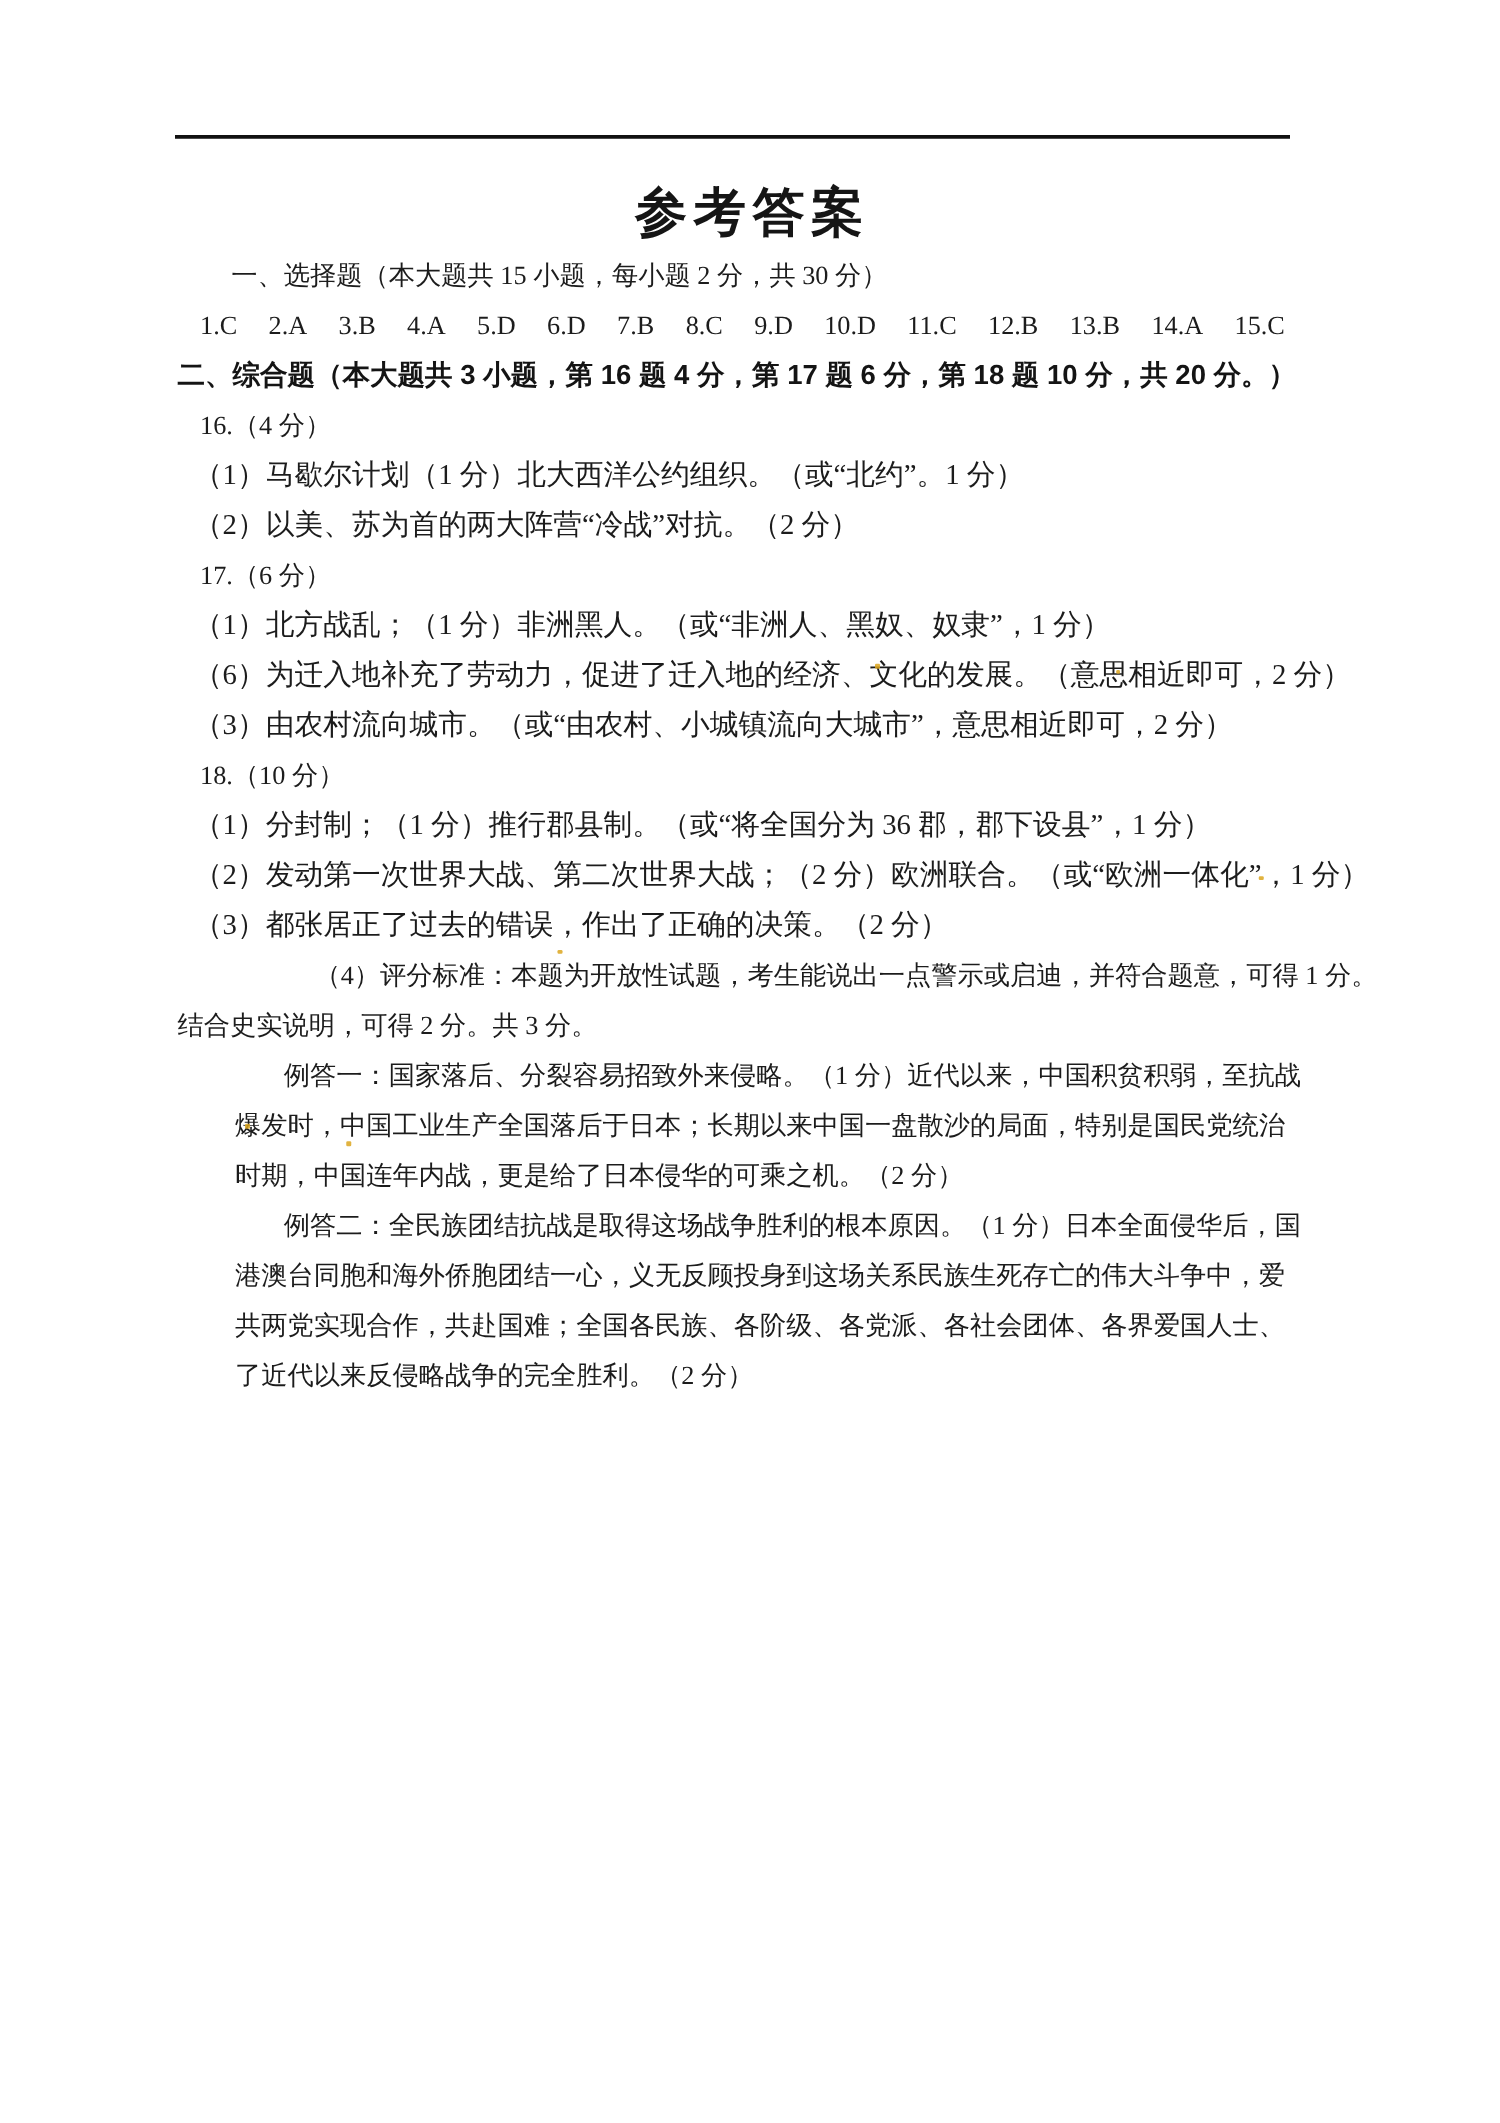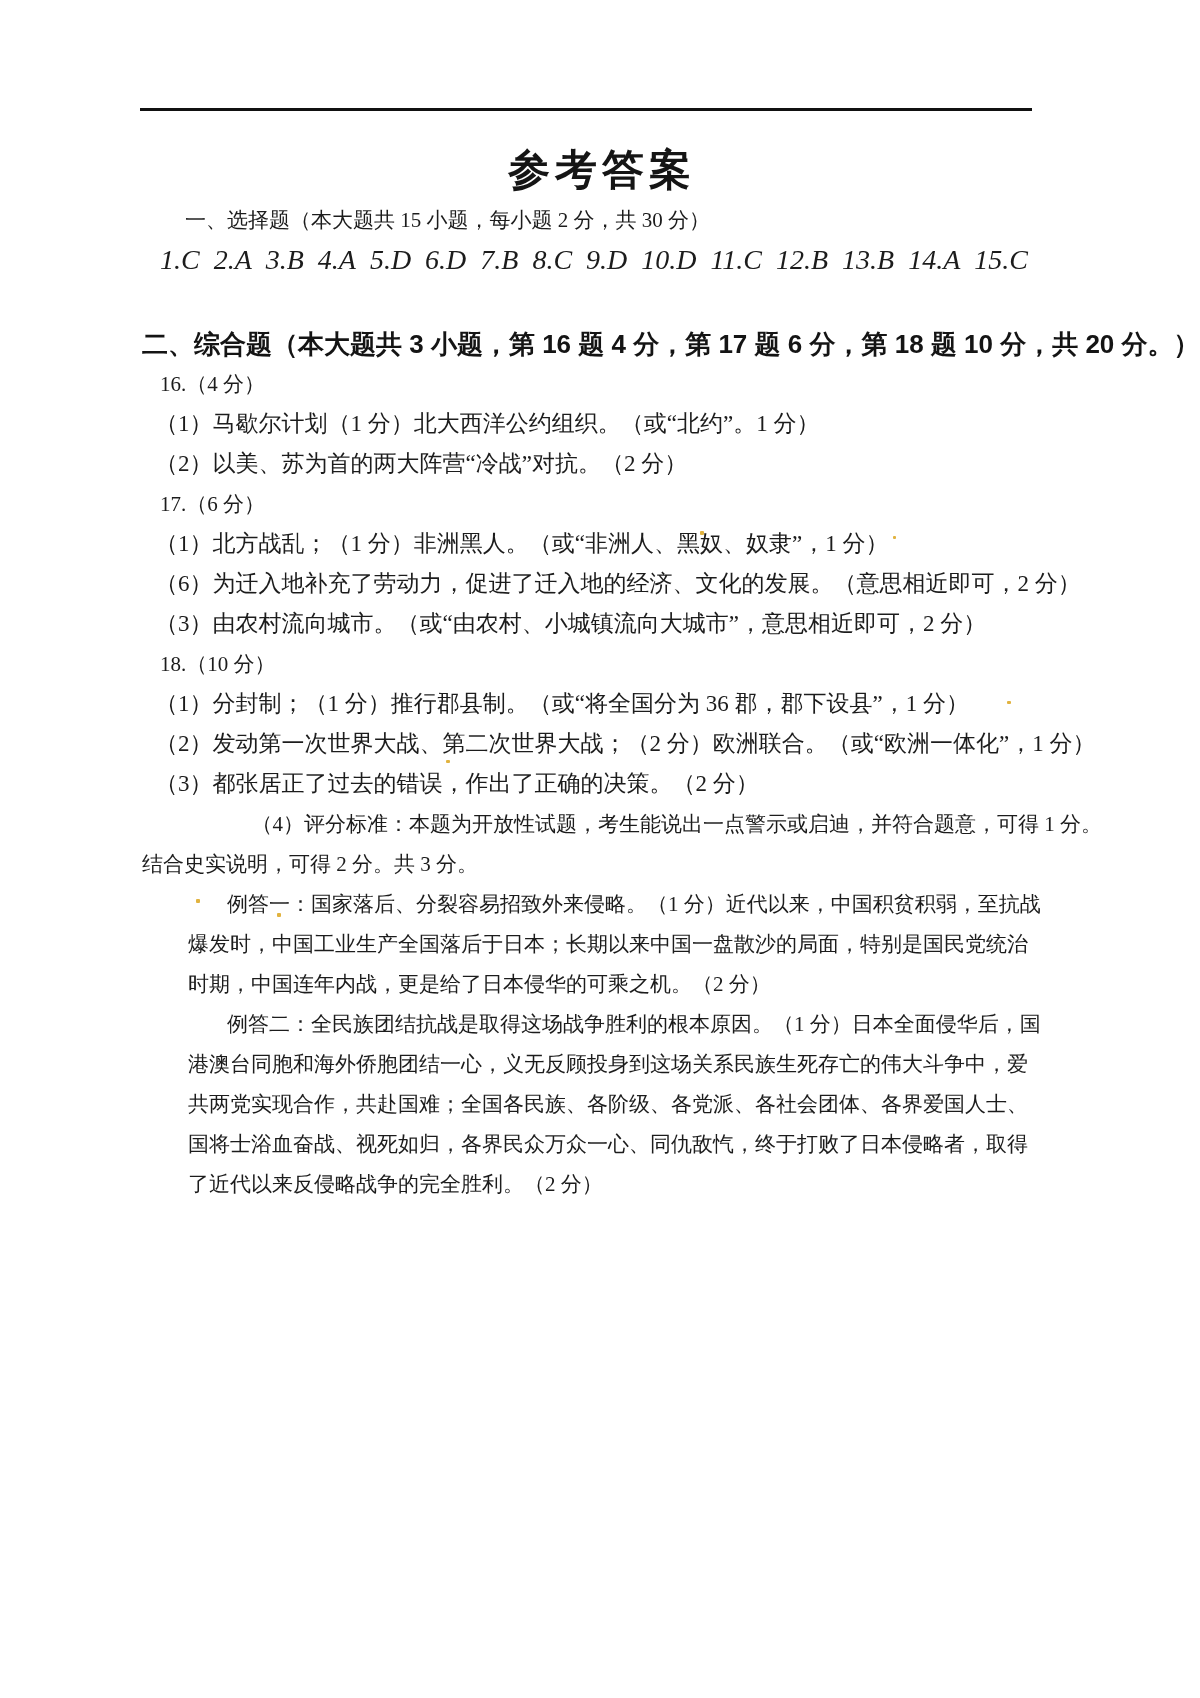--- a/index.html
+++ b/index.html
@@ -51,30 +51,28 @@
   .sec1-head{padding-left:43px;}
   .answers-row{
     margin-left:18px;
     width:868px;
     display:flex;
     justify-content:space-between;
   }
   .mc-answer{
     height:40px;
     line-height:40px;
-    font-size:28px;
+    font-size:21px;
     white-space:nowrap;
-    font-style:italic;
   }
   .sec2-head{
     font-weight:bold;
-    font-size:26px;
+    font-size:22px;
     font-family:"Liberation Sans","DejaVu Sans",sans-serif;
     color:#141414;
-    margin-top:44px;
   }
   .qnum{padding-left:18px;}
   .ans-lines .answer-line{
     height:40px;
     line-height:40px;
     font-size:23px;
     white-space:nowrap;
     padding-left:13px;
   }
   .item4-first{padding-left:13px;text-align:right;}
@@ -168,21 +166,20 @@
     <div class="example-block">
         <div class="example-line">例答一：国家落后、分裂容易招致外来侵略。（1 分）近代以来，中国积贫积弱，至抗战</div>
         <div class="example-line">爆发时，中国工业生产全国落后于日本；长期以来中国一盘散沙的局面，特别是国民党统治</div>
         <div class="example-line">时期，中国连年内战，更是给了日本侵华的可乘之机。（2 分）</div>
       </div>
 
     <div class="example-block">
         <div class="example-line">例答二：全民族团结抗战是取得这场战争胜利的根本原因。（1 分）日本全面侵华后，国</div>
         <div class="example-line">港澳台同胞和海外侨胞团结一心，义无反顾投身到这场关系民族生死存亡的伟大斗争中，爱</div>
         <div class="example-line">共两党实现合作，共赴国难；全国各民族、各阶级、各党派、各社会团体、各界爱国人士、</div>
-        <div class="example-line">国将士浴血奋战、视死如归，各界民众万众一心、同仇敌忾，终于打败了日本侵略者，取得</div>
         <div class="example-line">了近代以来反侵略战争的完全胜利。（2 分）</div>
       </div>
 
   </div>
 
   <div class="speck s1"></div>
   <div class="speck s2"></div>
   <div class="speck s3"></div>
   <div class="speck s4"></div>
   <div class="speck s5"></div>

